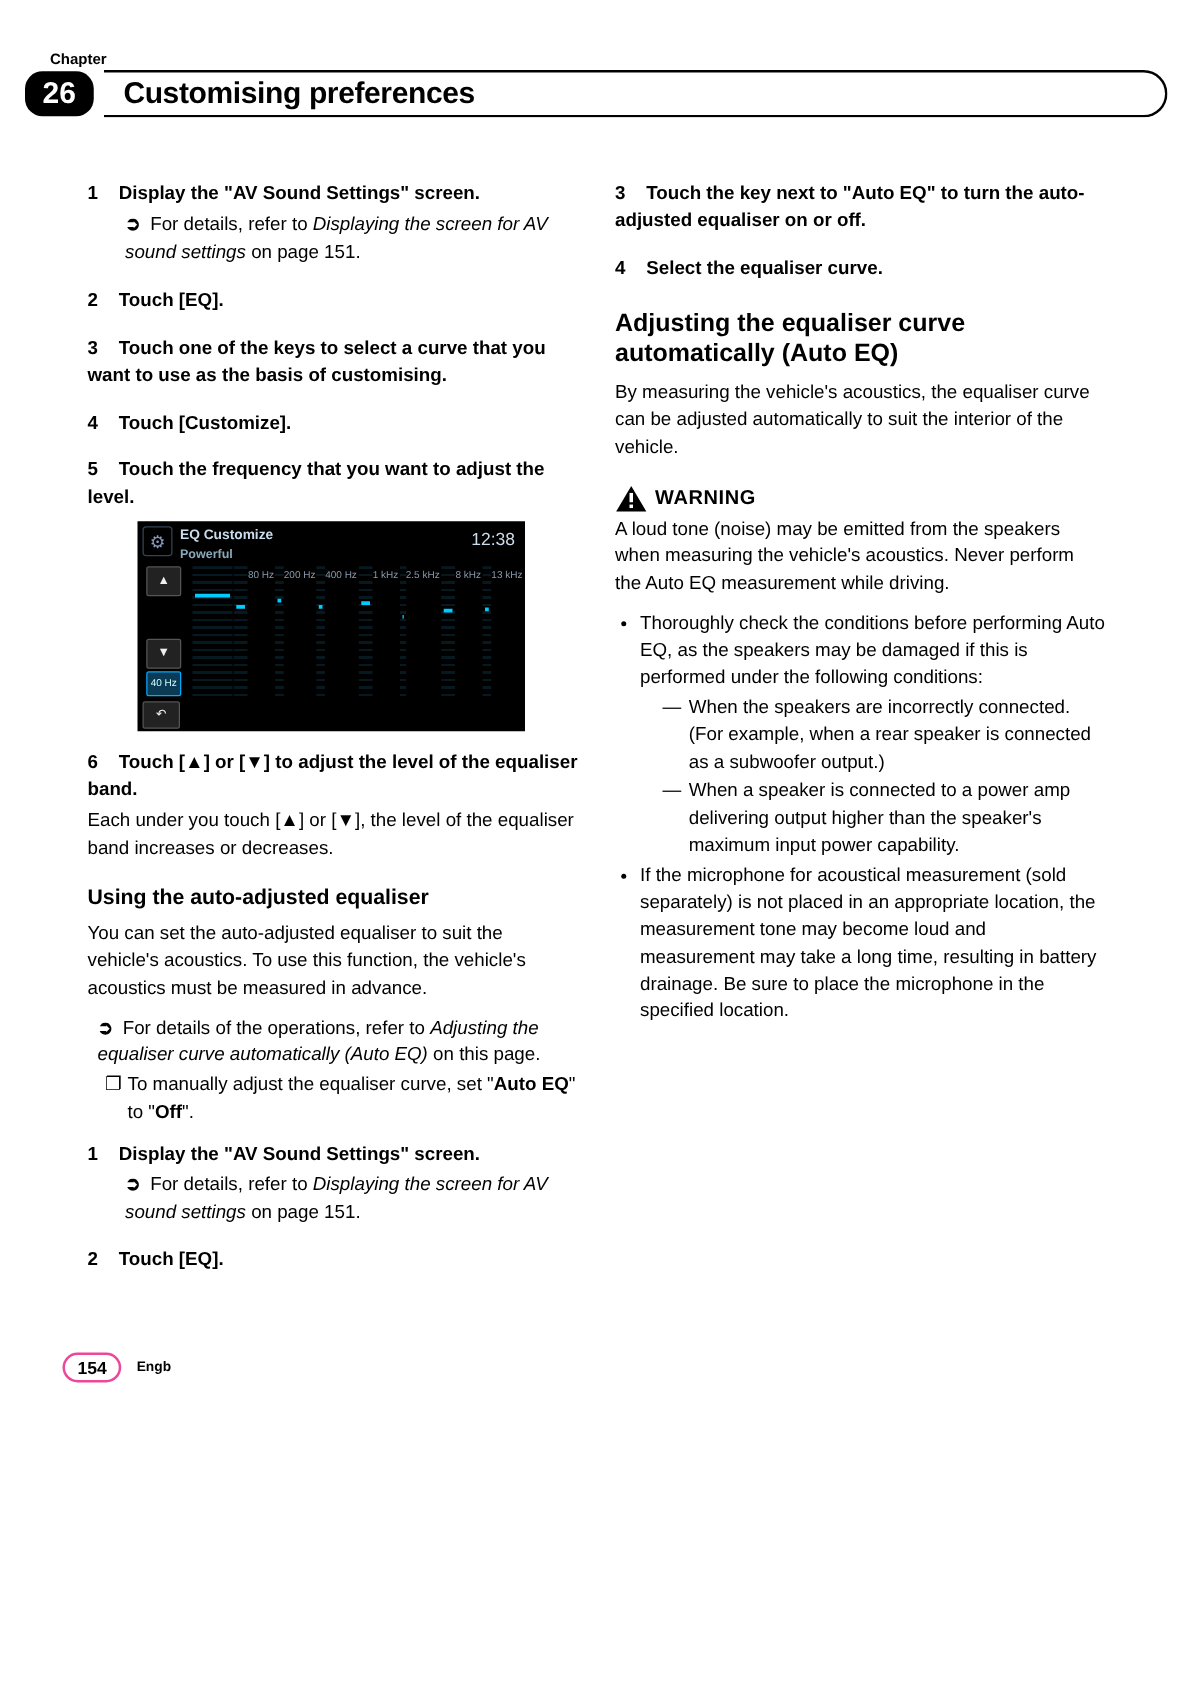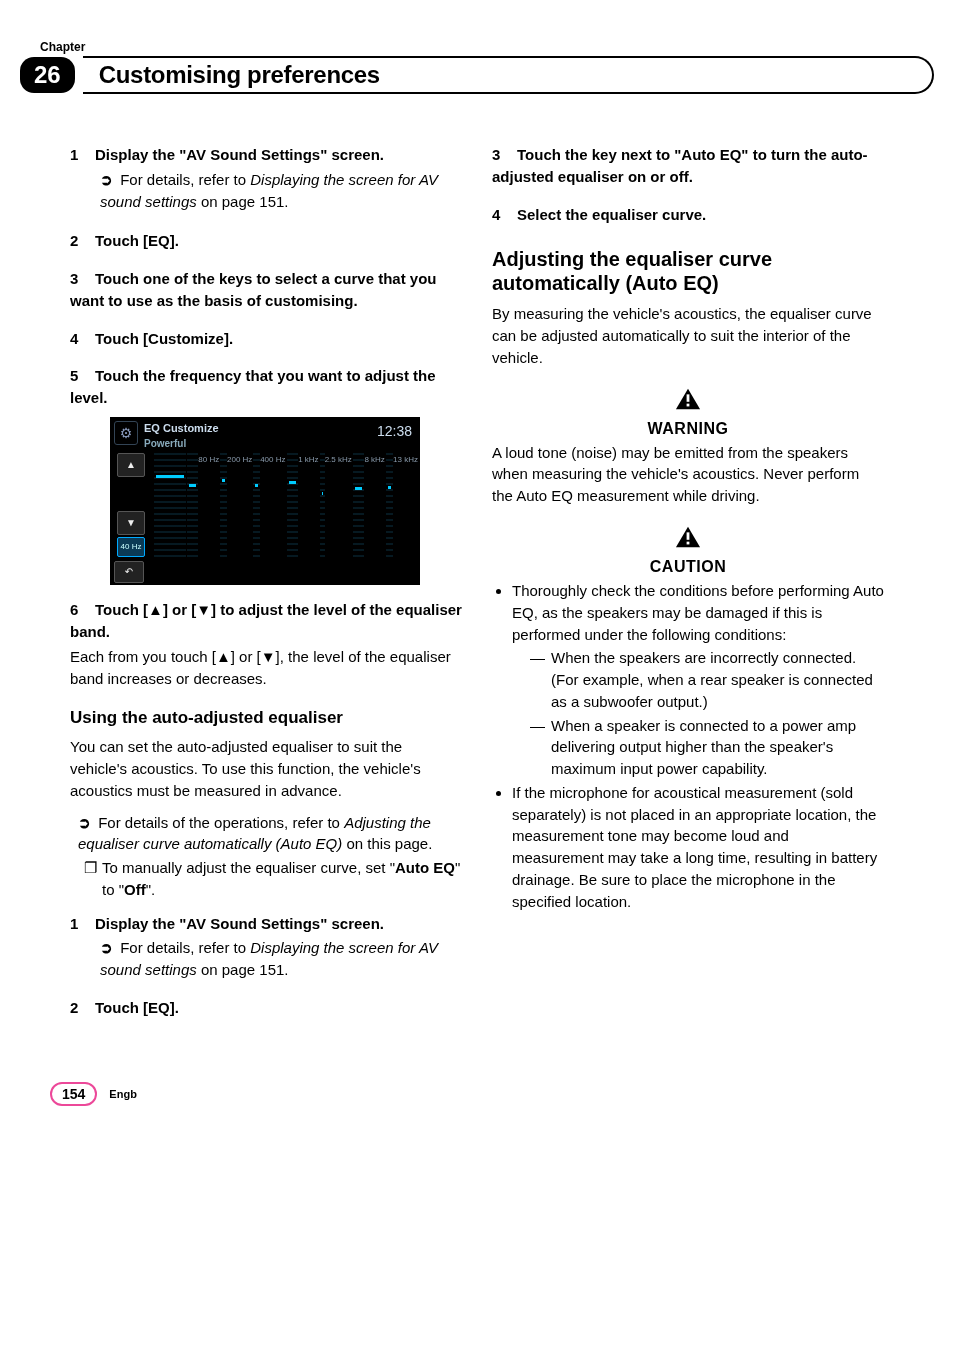--- a/index.html
+++ b/index.html
@@ -87,21 +87,20 @@
   .h3 {
     font-size: 17px;
     font-weight: 900;
     margin: 16px 0 6px 0;
   }
   .warn-head {
     display: flex;
     align-items: center;
     gap: 6px;
     margin-top: 18px;
-    flex-direction: column;
   }
   .warn-ico {
     width: 26px;
     height: 24px;
   }
   .warn-label {
     font-weight: 900;
     font-size: 16px;
     letter-spacing: 0.5px;
   }
@@ -307,21 +306,21 @@
         </div>
         <div class="ss-bottom">
           <div class="ss-btn" style="width:28px;height:20px">↶</div>
         </div>
       </div>
 
       <div class="step" style="margin-top:14px">
         <span class="step-head">6</span>&nbsp;&nbsp;&nbsp;
         <span class="step-body">Touch [▲] or [▼] to adjust the level of the equaliser band.</span>
       </div>
-      <div class="para">Each from you touch [▲] or [▼], the level of the equaliser band increases or decreases.</div>
+      <div class="para">Each under you touch [▲] or [▼], the level of the equaliser band increases or decreases.</div>
 
       <div class="h3">Using the auto-adjusted equaliser</div>
       <div class="para">You can set the auto-adjusted equaliser to suit the vehicle's acoustics. To use this function, the vehicle's acoustics must be measured in advance.</div>
 
       <div class="ref-line" style="margin-left:8px">
         <span class="ref-ico">➲</span>
         <span>For details of the operations, refer to </span><span class="ref-italic">Adjusting the equaliser curve automatically (Auto EQ)</span><span> on this page.</span>
       </div>
       <div class="boxrow" style="margin-left:14px">
         <span class="boxico">❐</span>
@@ -364,28 +363,20 @@
       <div class="warn-head">
         <svg class="warn-ico" viewBox="0 0 28 24">
           <polygon points="14,1 27,23 1,23" fill="#000"></polygon>
           <rect x="12.5" y="7" width="3" height="8" fill="#fff"></rect>
           <rect x="12.5" y="17" width="3" height="3" fill="#fff"></rect>
         </svg>
         <span class="warn-label">WARNING</span>
       </div>
       <div class="para" style="margin-top:2px">A loud tone (noise) may be emitted from the speakers when measuring the vehicle's acoustics. Never perform the Auto EQ measurement while driving.</div>
 
-      <div class="warn-head">
-        <svg class="warn-ico" viewBox="0 0 28 24">
-          <polygon points="14,1 27,23 1,23" fill="#000"></polygon>
-          <rect x="12.5" y="7" width="3" height="8" fill="#fff"></rect>
-          <rect x="12.5" y="17" width="3" height="3" fill="#fff"></rect>
-        </svg>
-        <span class="warn-label">CAUTION</span>
-      </div>
       <ul class="bullets">
         <li>
           <span>Thoroughly check the conditions before performing Auto EQ, as the speakers may be damaged if this is performed under the following conditions:</span>
           <div class="sub-dash">
             <div class="dash-row">
               <span>—</span>
               <span>When the speakers are incorrectly connected. (For example, when a rear speaker is connected as a subwoofer output.)</span>
             </div>
             <div class="dash-row">
               <span>—</span>

